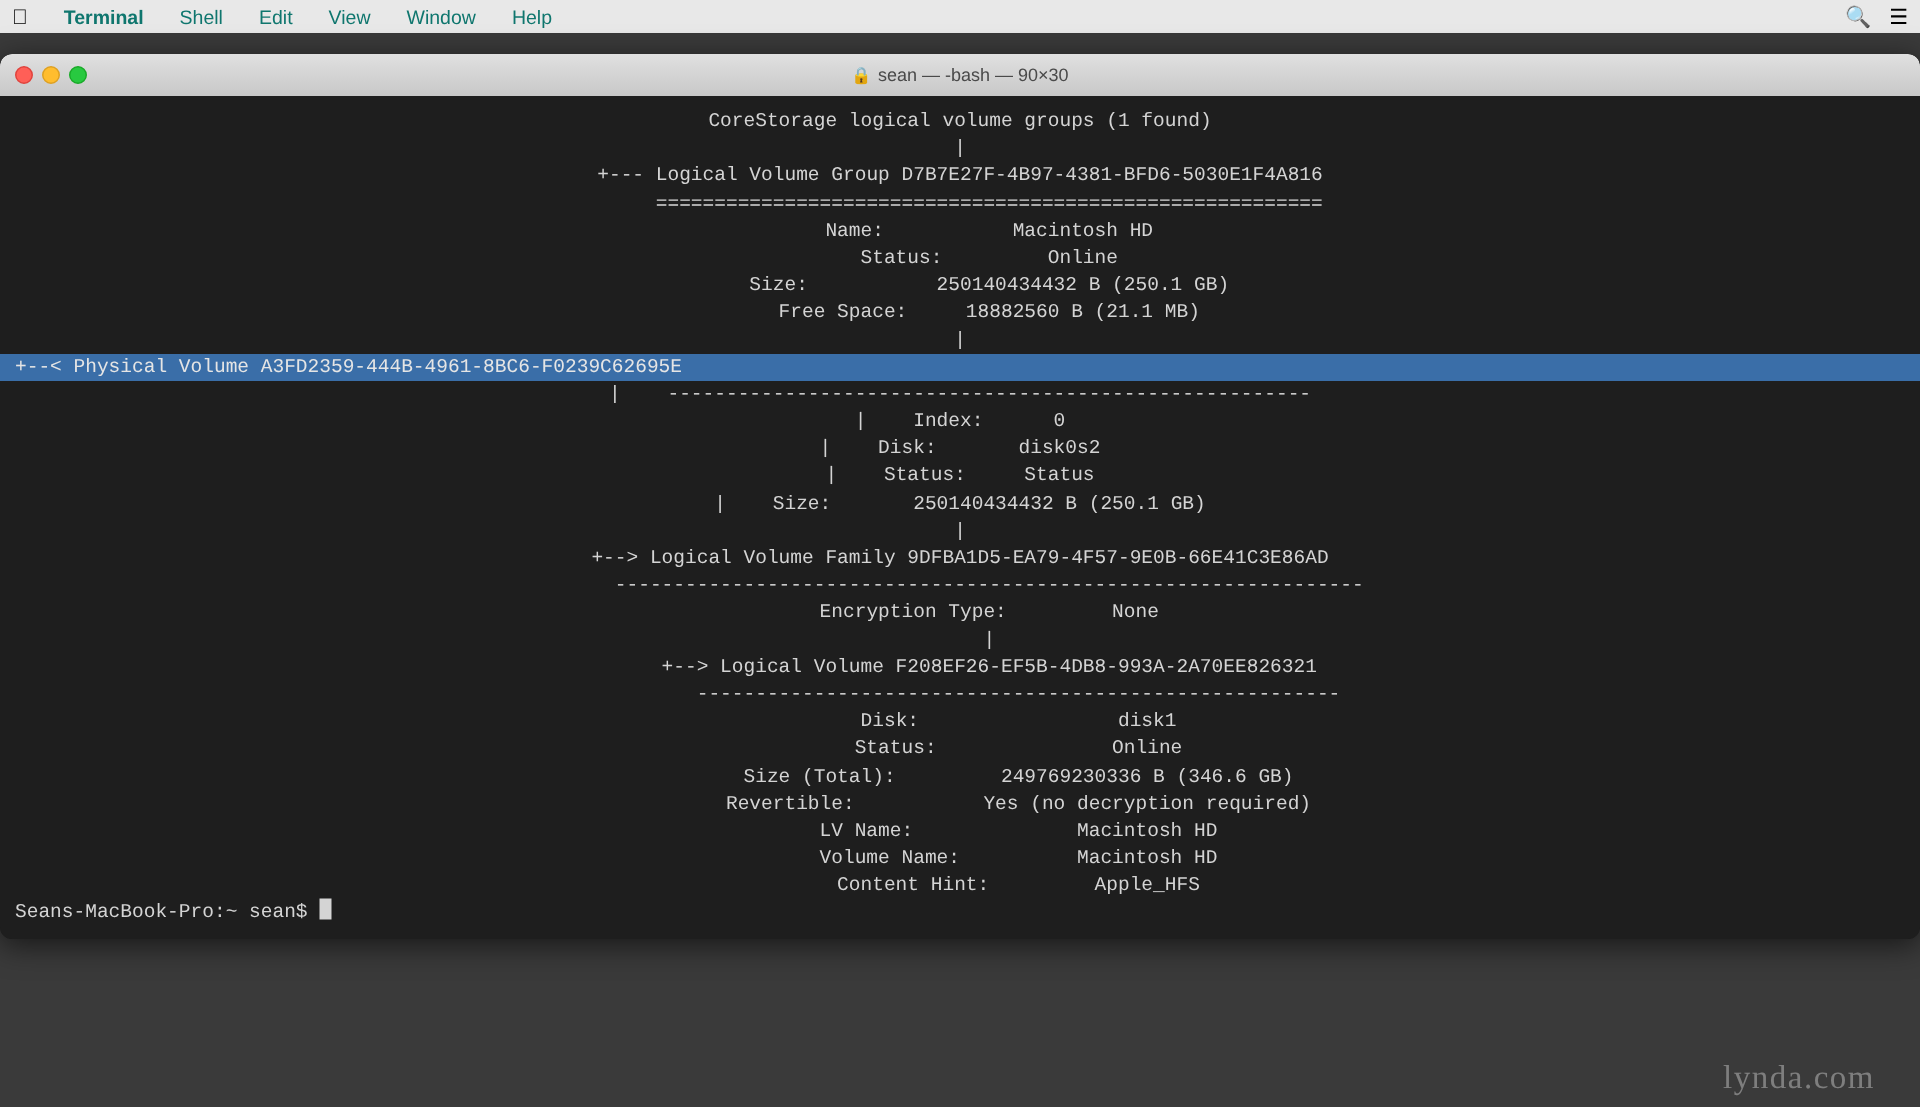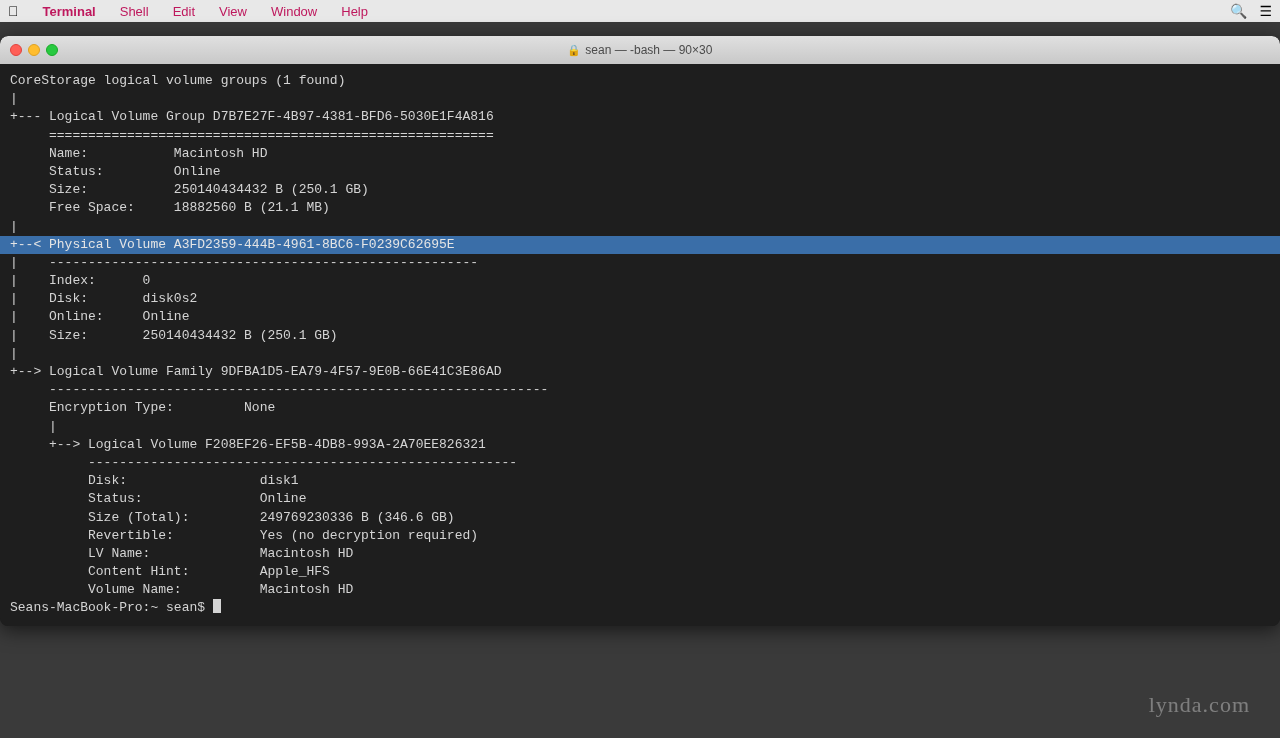--- a/index.html
+++ b/index.html
@@ -26,21 +26,21 @@
       flex-shrink: 0;
     }
 
     .menubar-apple {
       font-size: 14px;
       margin-right: 4px;
     }
 
     .menubar-item {
       font-size: 13px;
-      color: #be185d;
+      color: #0f766e;
       cursor: default;
       padding: 0 4px;
     }
 
     .menubar-item.bold {
       font-weight: 600;
     }
 
     .menubar-right {
       margin-left: auto;
@@ -114,20 +114,21 @@
       line-height: 1.4;
       padding: 8px 10px;
       flex: 1;
       overflow-y: auto;
       border-radius: 0 0 8px 8px;
     }
 
     .terminal-line {
       white-space: pre;
       display: block;
+      text-align: center;
     }
 
     .highlighted-line {
       background-color: #3a6ea8;
       color: #e5e5e5;
       display: block;
       white-space: pre;
       margin: 0 -10px;
       padding: 0 10px;
     }
@@ -147,21 +148,21 @@
       animation: blink 1s step-end infinite;
     }
 
     @keyframes blink {
       50% { opacity: 0; }
     }
 
     
     .watermark {
       position: fixed;
-      bottom: 20px;
+      bottom: 7px;
       right: 30px;
       color: rgba(255,255,255,0.35);
       font-size: 22px;
       font-family: Georgia, serif;
       letter-spacing: 1px;
       pointer-events: none;
     }
   </style>
 </head>
 <body>
@@ -202,34 +203,34 @@
         <span class="terminal-line">     =========================================================</span>
         <span class="terminal-line">     Name:           Macintosh HD</span>
         <span class="terminal-line">     Status:         Online</span>
         <span class="terminal-line">     Size:           250140434432 B (250.1 GB)</span>
         <span class="terminal-line">     Free Space:     18882560 B (21.1 MB)</span>
         <span class="terminal-line">|</span>
         <span class="highlighted-line">+--&lt; Physical Volume A3FD2359-444B-4961-8BC6-F0239C62695E</span>
         <span class="terminal-line">|    -------------------------------------------------------</span>
         <span class="terminal-line">|    Index:      0</span>
         <span class="terminal-line">|    Disk:       disk0s2</span>
-        <span class="terminal-line">|    Online:     Online</span>
+        <span class="terminal-line">|    Status:     Status</span>
         <span class="terminal-line">|    Size:       250140434432 B (250.1 GB)</span>
         <span class="terminal-line">|</span>
         <span class="terminal-line">+--&gt; Logical Volume Family 9DFBA1D5-EA79-4F57-9E0B-66E41C3E86AD</span>
         <span class="terminal-line">     ----------------------------------------------------------------</span>
         <span class="terminal-line">     Encryption Type:         None</span>
         <span class="terminal-line">     |</span>
         <span class="terminal-line">     +--&gt; Logical Volume F208EF26-EF5B-4DB8-993A-2A70EE826321</span>
         <span class="terminal-line">          -------------------------------------------------------</span>
         <span class="terminal-line">          Disk:                 disk1</span>
         <span class="terminal-line">          Status:               Online</span>
         <span class="terminal-line">          Size (Total):         249769230336 B (346.6 GB)</span>
         <span class="terminal-line">          Revertible:           Yes (no decryption required)</span>
         <span class="terminal-line">          LV Name:              Macintosh HD</span>
+        <span class="terminal-line">          Volume Name:          Macintosh HD</span>
         <span class="terminal-line">          Content Hint:         Apple_HFS</span>
-        <span class="terminal-line">          Volume Name:          Macintosh HD</span>
         <div class="prompt-line">Seans-MacBook-Pro:~ sean$ <span class="cursor"></span></div>
       </div>
   </div>
 
   <div class="watermark">lynda.com</div>
 </div>
 
 </body></html>

